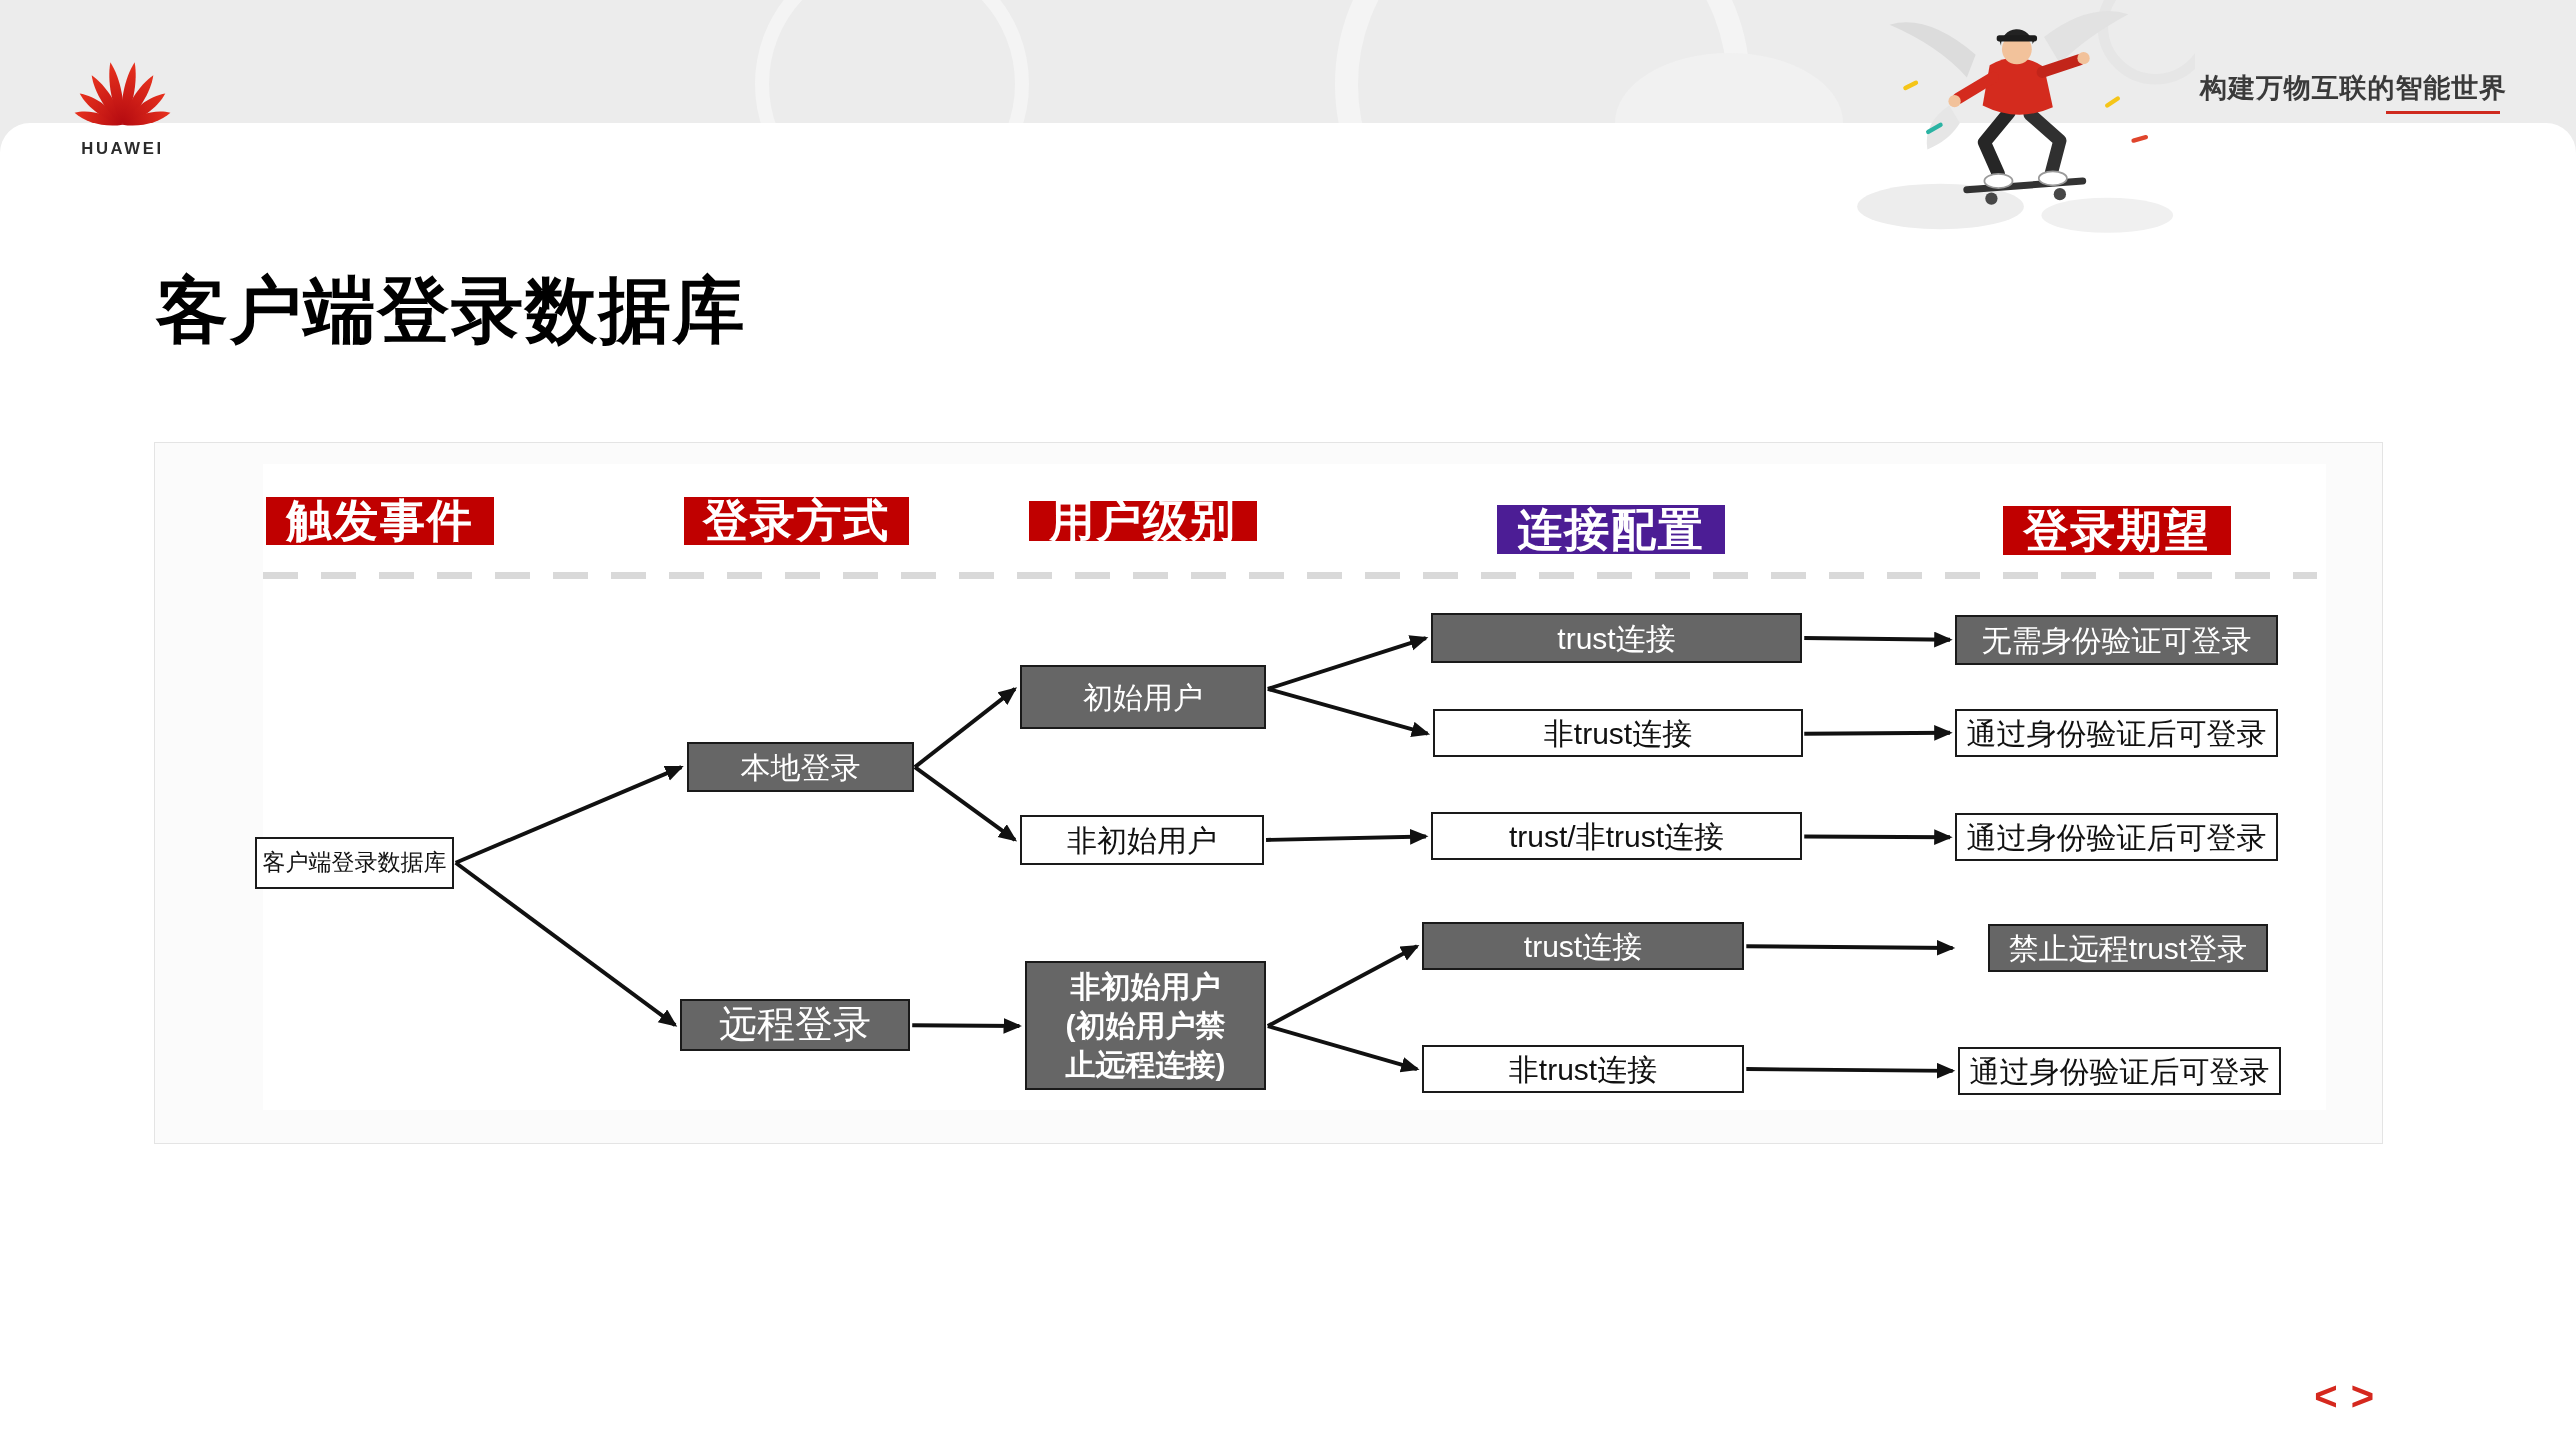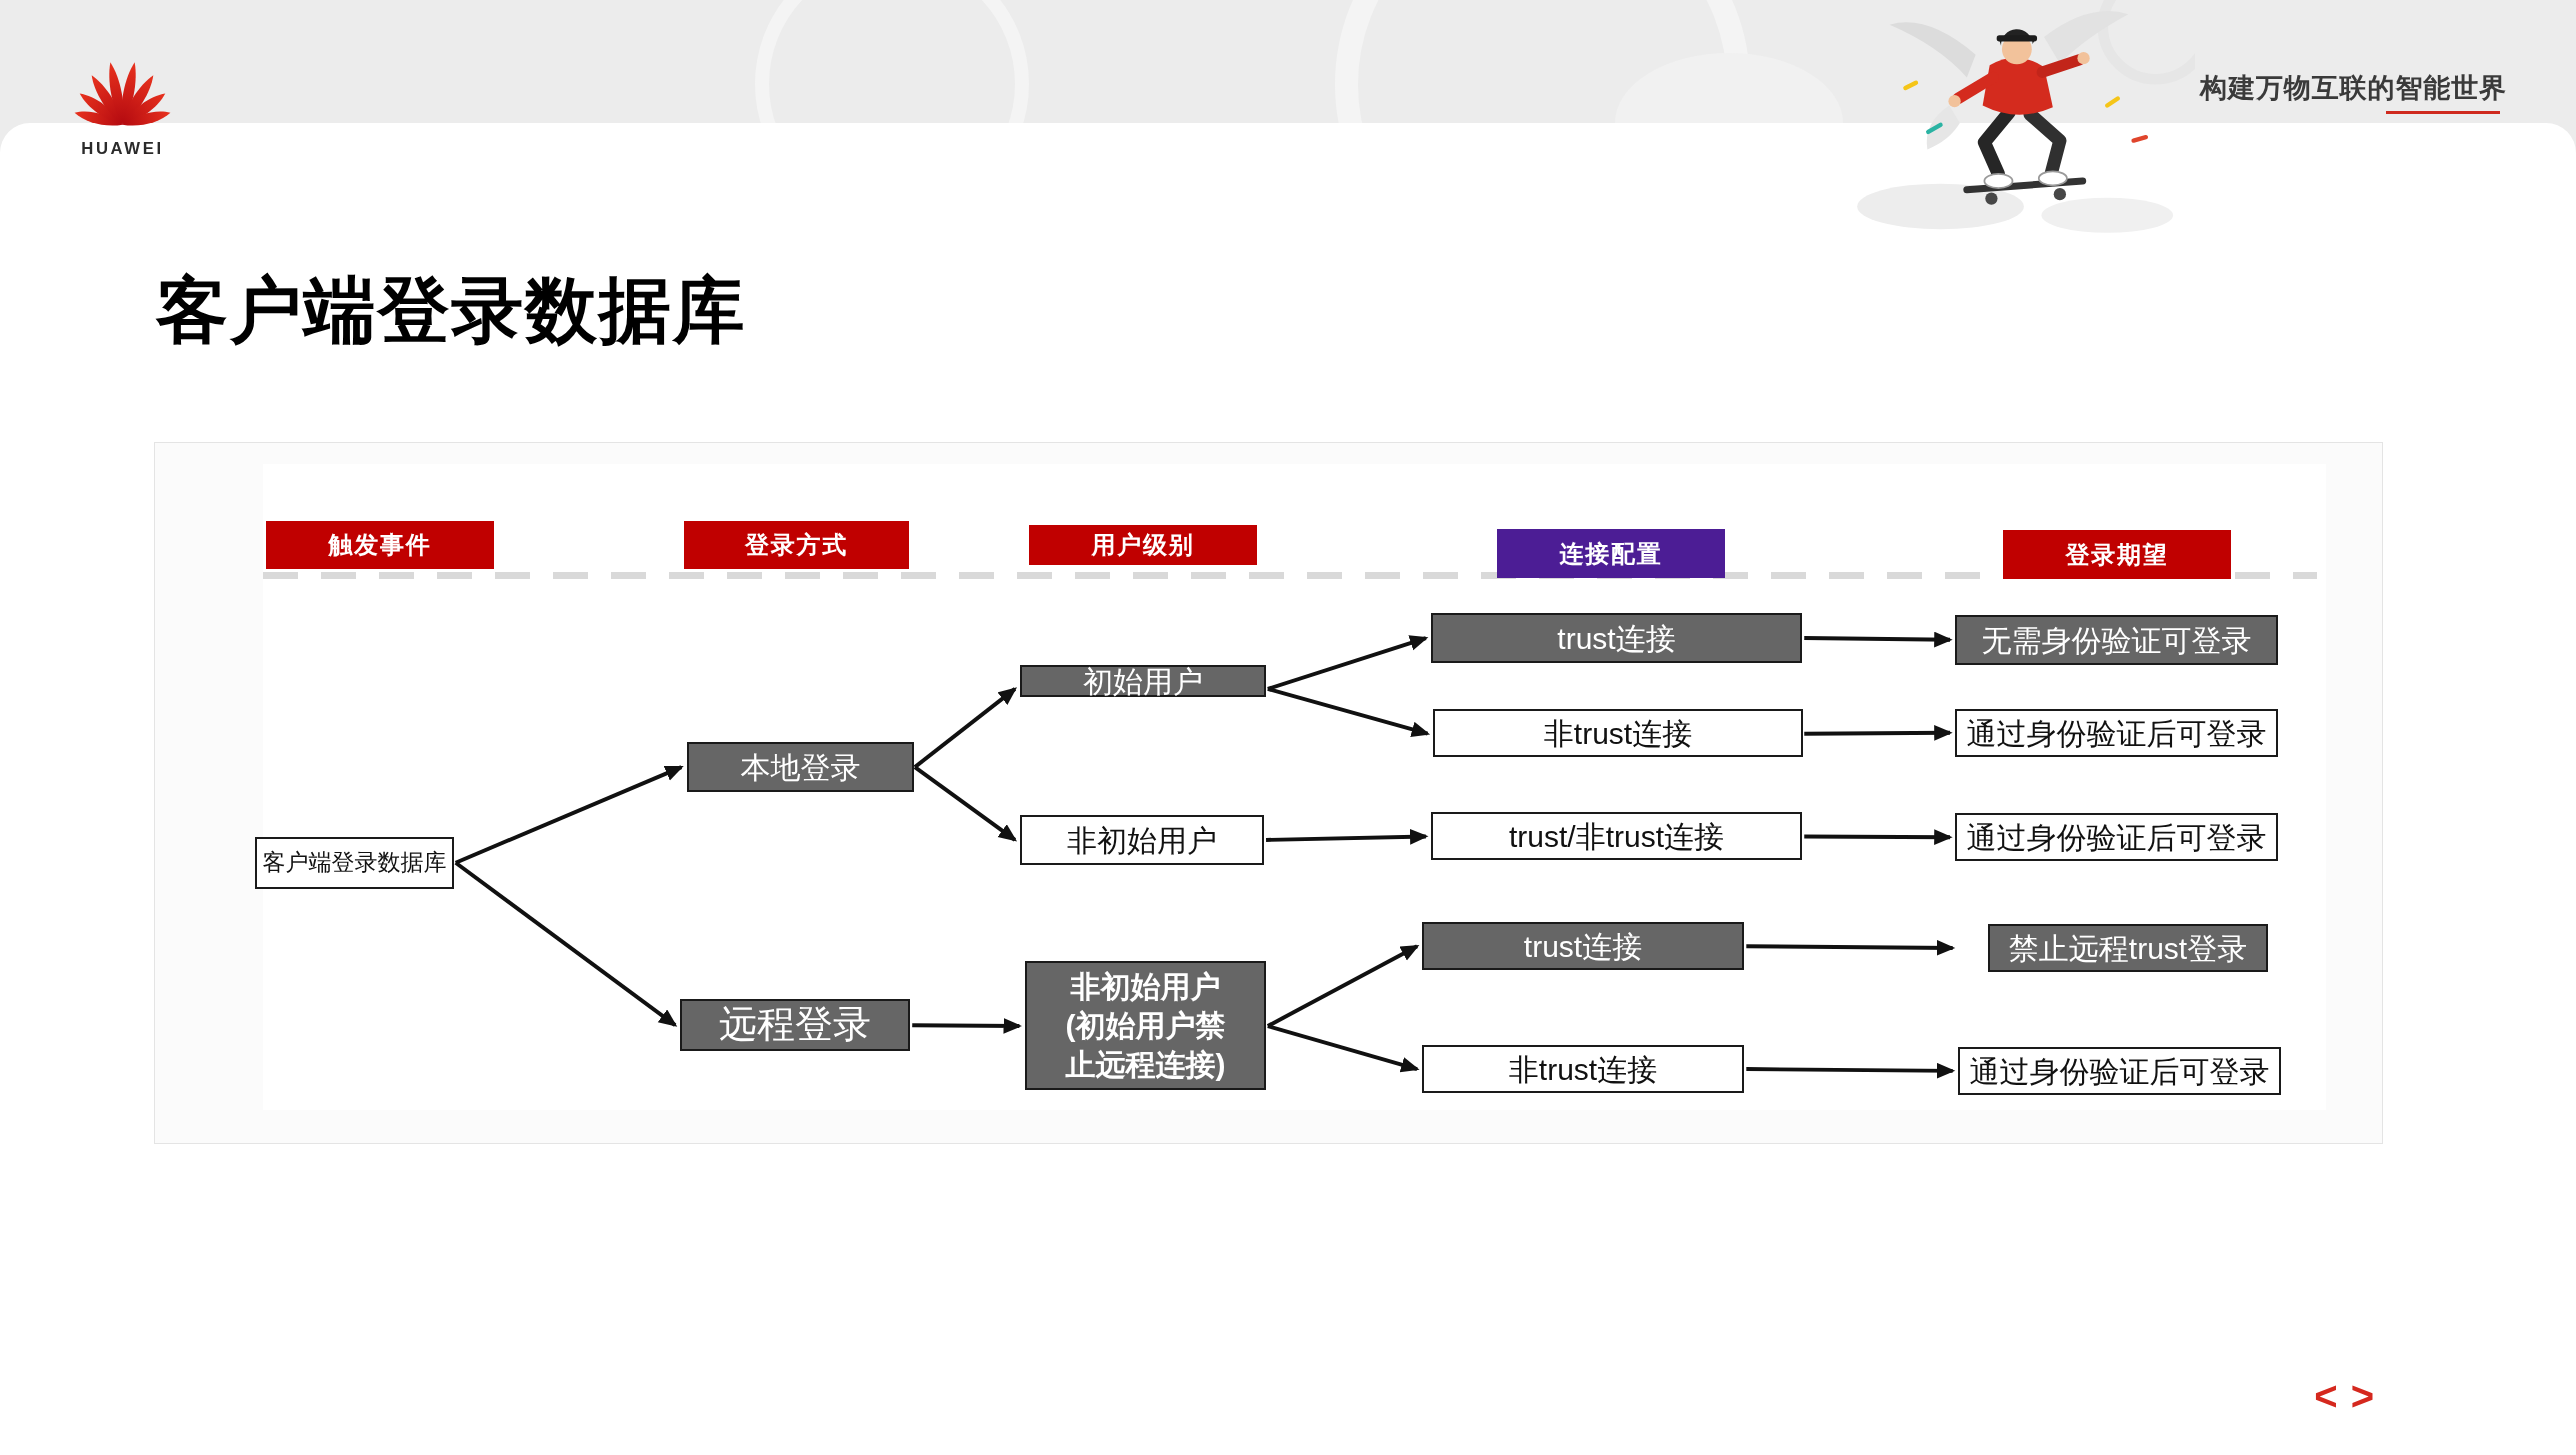--- a/index.html
+++ b/index.html
@@ -55,21 +55,21 @@
   }
   #dashed-separator{
     position:absolute;left:263px;top:572px;width:2054px;height:7px;z-index:3;
     background:repeating-linear-gradient(90deg,#d9d9d9 0 35px,transparent 35px 58px);
   }
 
   
   .col-header{
     position:absolute;z-index:4;
     display:flex;align-items:center;justify-content:center;
-    color:#ffffff;font-weight:bold;font-size:24px;letter-spacing:1.8px;margin-top:24px;
+    color:#ffffff;font-weight:bold;font-size:45px;letter-spacing:1.8px;
   }
 
   
   .node{
     position:absolute;z-index:4;box-sizing:border-box;
     display:flex;align-items:center;justify-content:center;text-align:center;
     border:2.6px solid #1a1a1a;white-space:pre-line;line-height:1.3;
   }
   .node.white{background:#ffffff;color:#111111;}
   .node.gray{background:#666666;color:#ffffff;}
@@ -185,21 +185,21 @@
 
   <div id="flow-root">
       <div class="col-header" style="left: 266px; top: 497px; width: 228px; height: 48px; background: rgb(192, 0, 0);">触发事件</div>
       <div class="col-header" style="left: 684px; top: 497px; width: 225px; height: 48px; background: rgb(192, 0, 0);">登录方式</div>
       <div class="col-header" style="left: 1029px; top: 501px; width: 228px; height: 40px; background: rgb(192, 0, 0);">用户级别</div>
       <div class="col-header" style="left: 1497px; top: 505px; width: 228px; height: 49px; background: #4c1d95;">连接配置</div>
       <div class="col-header" style="left: 2003px; top: 506px; width: 228px; height: 49px; background: rgb(192, 0, 0);">登录期望</div>
       <div class="node white" style="left: 255px; top: 837px; width: 199px; height: 52px; font-size: 23px;">客户端登录数据库</div>
       <div class="node gray" style="left: 687px; top: 742px; width: 227px; height: 50px; font-size: 30px;">本地登录</div>
       <div class="node gray" style="left: 680px; top: 999px; width: 230px; height: 52px; font-size: 38px;">远程登录</div>
-      <div class="node gray" style="left: 1020px; top: 665px; width: 246px; height: 32px; font-size: 30px;">初始用户</div>
+      <div class="node gray" style="left: 1020px; top: 665px; width: 246px; height: 64px; font-size: 30px;">初始用户</div>
       <div class="node white" style="left: 1020px; top: 815px; width: 244px; height: 50px; font-size: 30px;">非初始用户</div>
       <div class="node gray" style="left: 1431px; top: 613px; width: 371px; height: 50px; font-size: 30px;">trust连接</div>
       <div class="node white" style="left: 1433px; top: 709px; width: 370px; height: 48px; font-size: 30px;">非trust连接</div>
       <div class="node white" style="left: 1431px; top: 812px; width: 371px; height: 48px; font-size: 30px;">trust/非trust连接</div>
       <div class="node gray bold" style="left: 1025px; top: 961px; width: 241px; height: 129px; font-size: 30px;">非初始用户
 (初始用户禁
 止远程连接)</div>
       <div class="node gray" style="left: 1422px; top: 922px; width: 322px; height: 48px; font-size: 30px;">trust连接</div>
       <div class="node white" style="left: 1422px; top: 1045px; width: 322px; height: 48px; font-size: 30px;">非trust连接</div>
       <div class="node gray" style="left: 1955px; top: 615px; width: 323px; height: 50px; font-size: 30px;">无需身份验证可登录</div>

